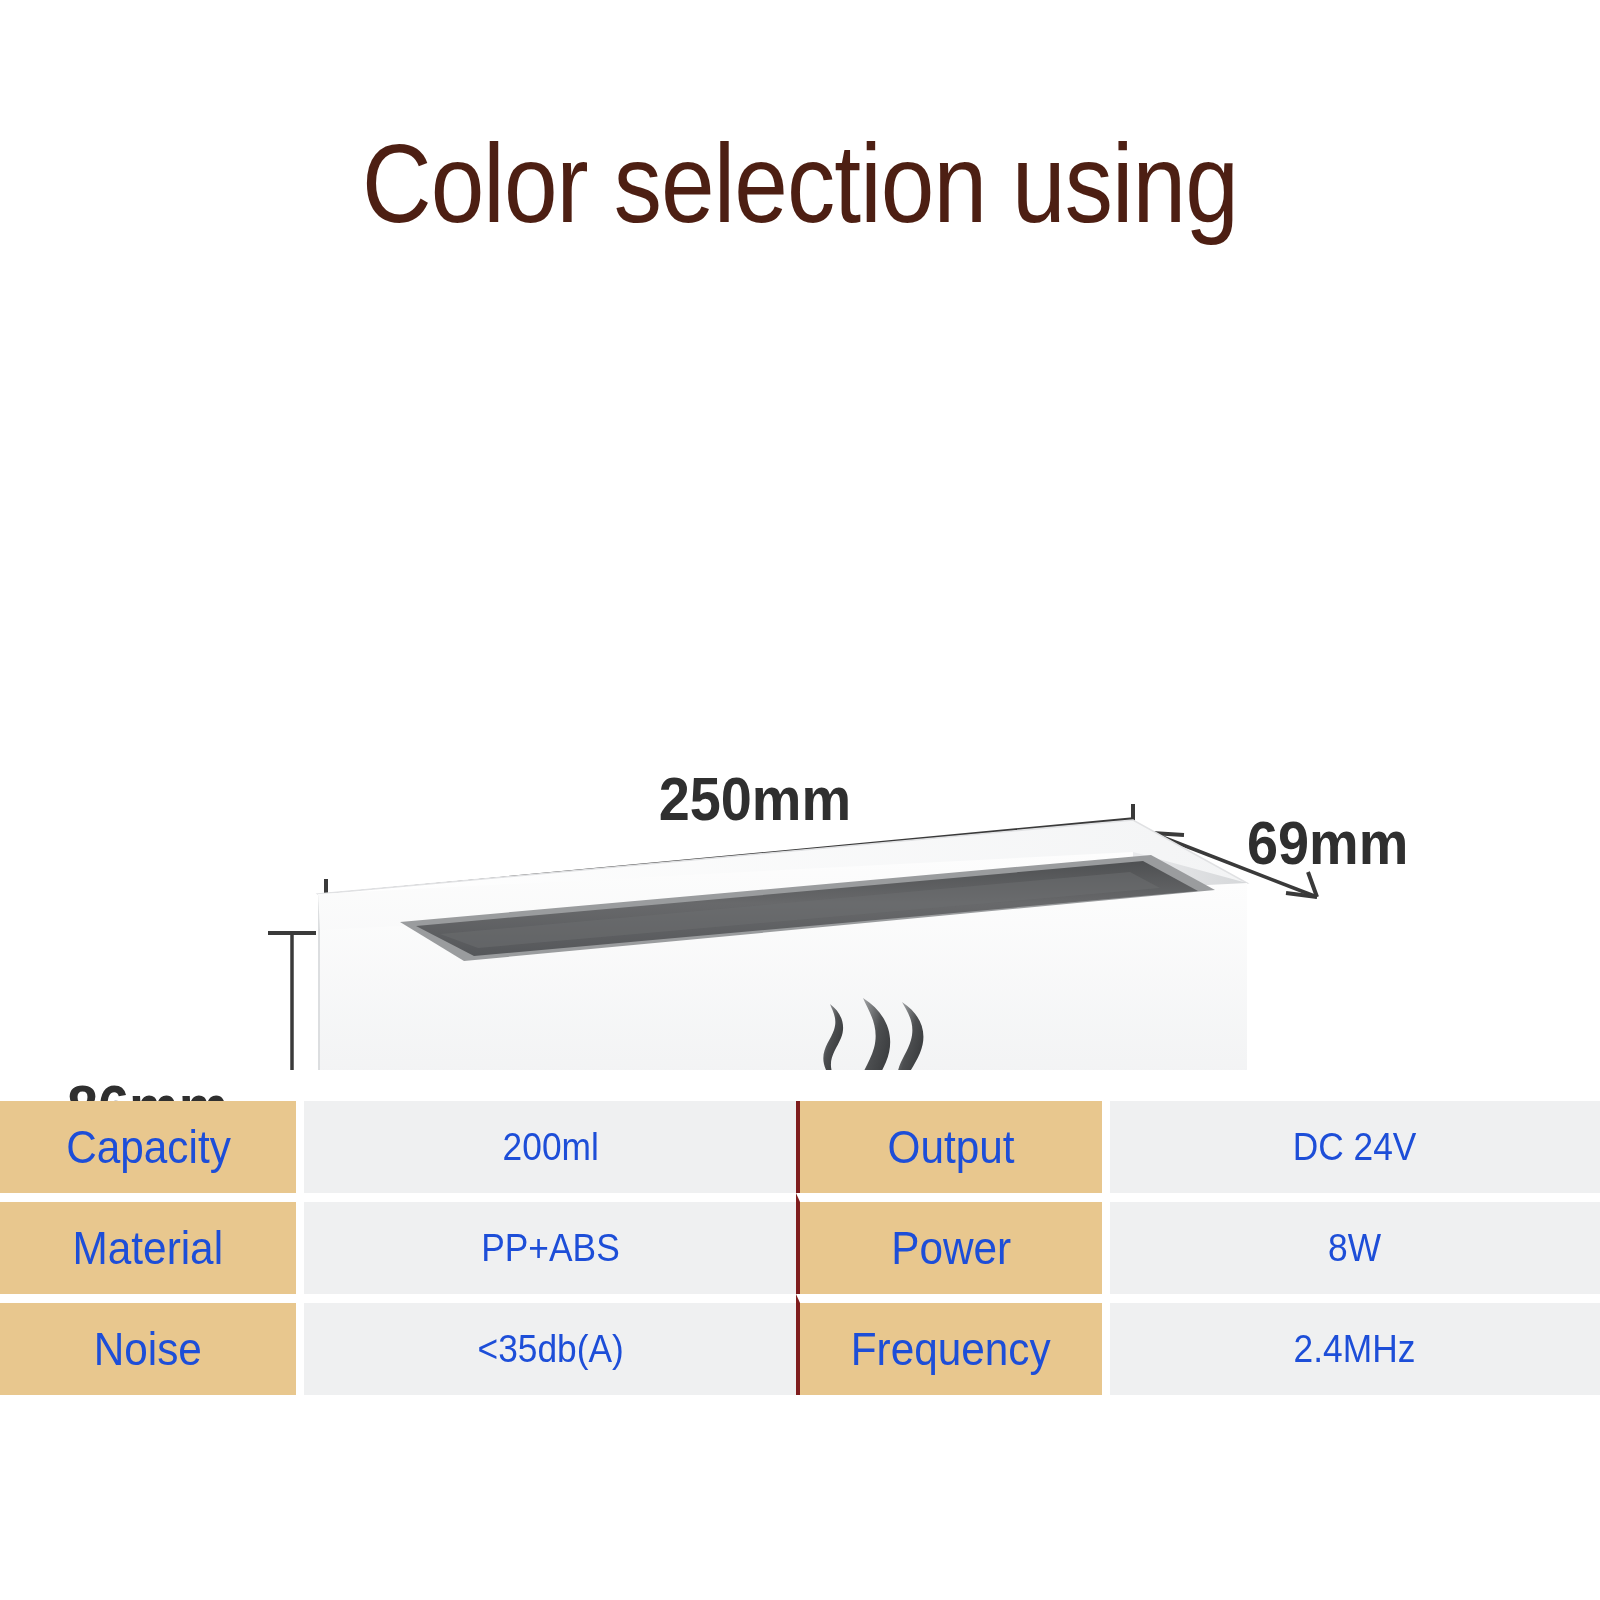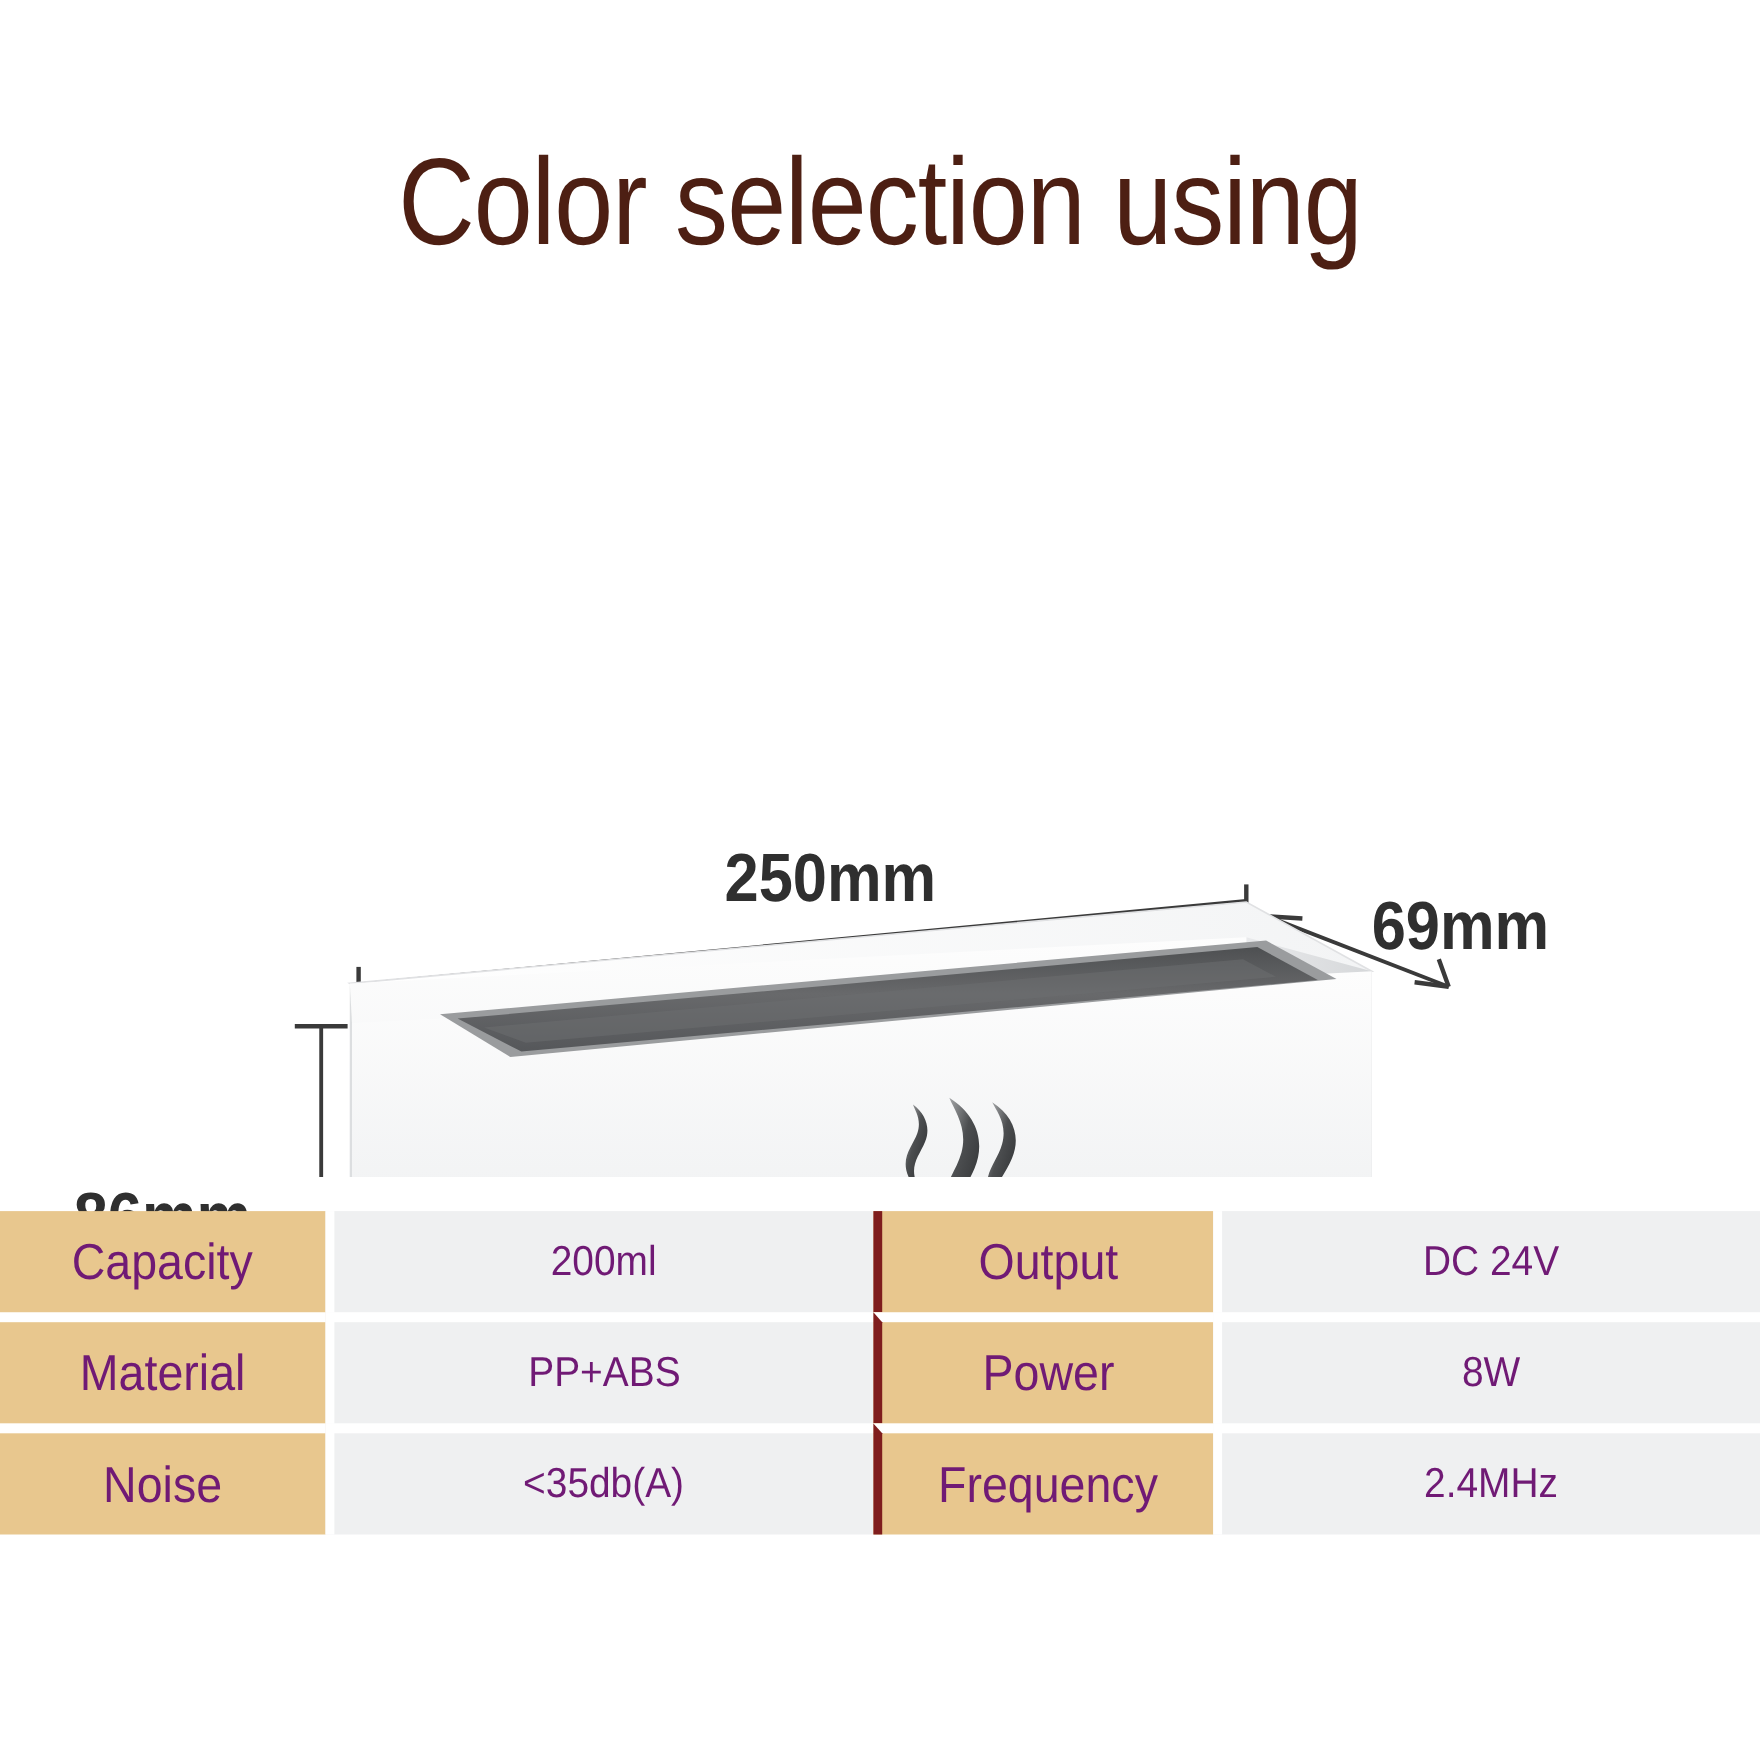--- a/index.html
+++ b/index.html
@@ -73,40 +73,40 @@
     width: 1600px;
     border-collapse: separate;
     border-spacing: 0;
   }
   #spec-table tr { height: 92px; }
   #spec-table td {
     padding: 0;
     text-align: center;
     vertical-align: middle;
     font-family: "Liberation Sans", sans-serif;
-    color: #701a75;
+    color: #1d4ed8;
     height: 92px;
   }
   #spec-table tr + tr td { border-top: 9px solid #ffffff; }
 
   td.lbl {
     background: #e8c78e;
     font-size: 46px;
     transform-origin: 50% 50%;
   }
   td.lbl > span { display: inline-block; transform: scaleX(0.92); }
   td.val {
     background: #eff0f1;
     font-size: 38px;
   }
   td.val > span { display: inline-block; transform: scaleX(0.93); }
 
   td.c0 { width: 295px; }
   td.c1 { width: 490px; border-left: 8px solid #ffffff; }
-  td.c2 { width: 300px; border-left: 8px solid #7f1d1d; }
+  td.c2 { width: 300px; border-left: 4px solid #7f1d1d; }
   td.c3 { width: 488px; border-left: 8px solid #ffffff; }
 
   .sup { font-size: 0.62em; vertical-align: super; }
 </style>
 </head>
 <body>
 
 <div id="page-title">Color selection using</div>
 
 <div id="product-area">

